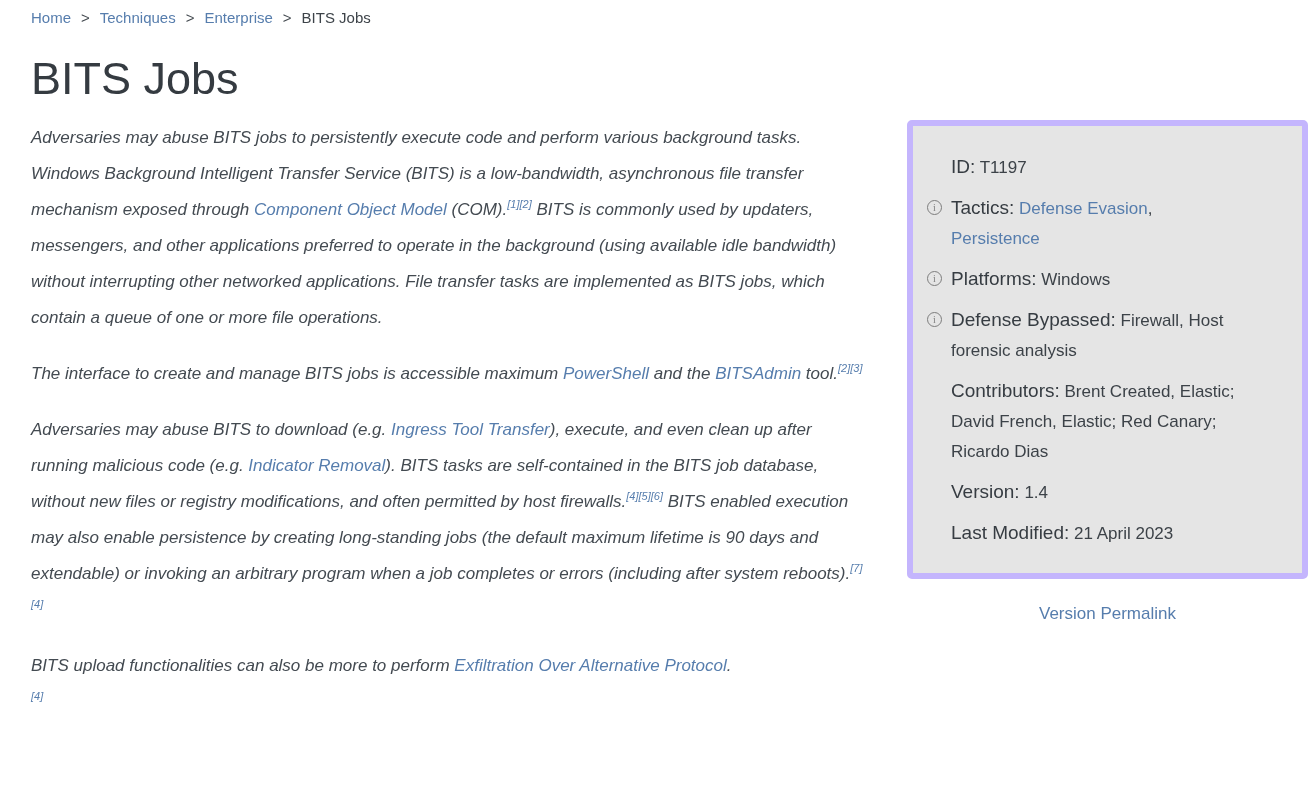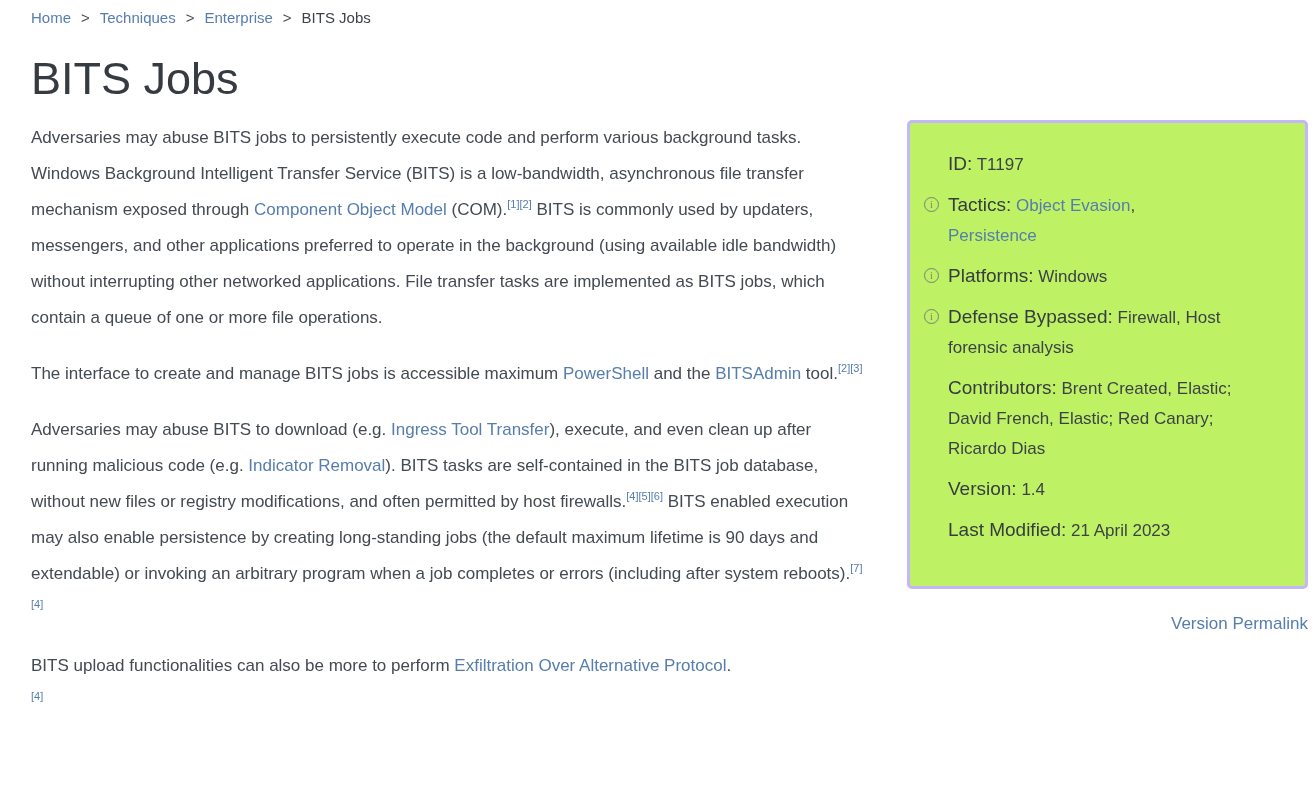--- a/index.html
+++ b/index.html
@@ -19,43 +19,43 @@
   .breadcrumb .current { color:#3d4349; }
 
   
   h1.page-title {
     font-size:45px; font-weight:300; letter-spacing:0;
     color:#353b41; margin:26px 0 16px 0; line-height:50px;
   }
 
   
   .columns { display:flex; align-items:flex-start; }
-  .main-col { width:838px; flex:none; }
+  .main-col { width:838px; flex:none;font-style:italic; }
   .side-col { width:401px; flex:none; margin-left:38px; }
 
   
   .main-col p.para { font-size:17px; line-height:36px; margin:0 0 20px 0; color:#434a51; }
   sup.cite { font-size:11px; line-height:0; vertical-align:super; }
   sup.cite a { color:#567dad; }
 
   
   .card {
-    border:3px solid #c4b5fd; border-radius:5px;
-    padding:26px 18px 24px 38px; background:#bef264;
+    border:6px solid #c4b5fd; border-radius:5px;
+    padding:26px 18px 24px 38px; background:#e5e5e5;
   }
   .card-row { position:relative; margin-bottom:10px; font-size:17px; line-height:30px; color:#3c4248; }
-  .card-row:last-child { margin-bottom:16px; }
+  .card-row:last-child { margin-bottom:0; }
   .card-label { font-size:19px; color:#363c42; }
   .info-icon {
     position:absolute; left:-24px; top:7px;
     width:15px; height:15px; border:1px solid #7d7d7d; border-radius:50%;
     color:#7d7d7d; font-size:10px; line-height:13px; text-align:center;
     font-family:"Liberation Serif","DejaVu Serif",serif; font-style:normal;
   }
-  .permalink-wrap { text-align:right; margin-top:24px; font-size:17px; line-height:22px; }
+  .permalink-wrap { text-align:center; margin-top:24px; font-size:17px; line-height:22px; }
 </style>
 </head>
 <body>
 
 <div class="page">
 
   <nav class="breadcrumb" id="breadcrumb"><a href="#">Home</a><span class="sep">&gt;</span><a href="#">Techniques</a><span class="sep">&gt;</span><a href="#">Enterprise</a><span class="sep">&gt;</span><span class="current">BITS Jobs</span></nav>
 
   <h1 class="page-title">BITS Jobs</h1>
 
@@ -63,21 +63,21 @@
     <div class="main-col" id="main-col">
         <p class="para"><span>Adversaries may abuse BITS jobs to persistently execute code and perform various background tasks. Windows Background Intelligent Transfer Service (BITS) is a low-bandwidth, asynchronous file transfer mechanism exposed through </span><a href="#">Component Object Model</a><span> (COM).</span><sup class="cite"><a href="#">[1]</a></sup><sup class="cite"><a href="#">[2]</a></sup><span> BITS is commonly used by updaters, messengers, and other applications preferred to operate in the background (using available idle bandwidth) without interrupting other networked applications. File transfer tasks are implemented as BITS jobs, which contain a queue of one or more file operations.</span></p>
         <p class="para"><span>The interface to create and manage BITS jobs is accessible maximum </span><a href="#">PowerShell</a><span> and the </span><a href="#">BITSAdmin</a><span> tool.</span><sup class="cite"><a href="#">[2]</a></sup><sup class="cite"><a href="#">[3]</a></sup></p>
         <p class="para"><span>Adversaries may abuse BITS to download (e.g. </span><a href="#">Ingress Tool Transfer</a><span>), execute, and even clean up after running malicious code (e.g. </span><a href="#">Indicator Removal</a><span>). BITS tasks are self-contained in the BITS job database, without new files or registry modifications, and often permitted by host firewalls.</span><sup class="cite"><a href="#">[4]</a></sup><sup class="cite"><a href="#">[5]</a></sup><sup class="cite"><a href="#">[6]</a></sup><span> BITS enabled execution may also enable persistence by creating long-standing jobs (the default maximum lifetime is 90 days and extendable) or invoking an arbitrary program when a job completes or errors (including after system reboots).</span><sup class="cite"><a href="#">[7]</a></sup><sup class="cite"><a href="#">[4]</a></sup></p>
         <p class="para"><span>BITS upload functionalities can also be more to perform </span><a href="#">Exfiltration Over Alternative Protocol</a><span>.</span><br><sup class="cite"><a href="#">[4]</a></sup></p>
       </div>
 
     <div class="side-col">
       <div class="card" id="info-card">
           <div class="card-row"><span class="card-label">ID:</span> <span>T1197</span></div>
-          <div class="card-row"><span class="info-icon">i</span><span class="card-label">Tactics:</span> <a href="#">Object Evasion</a><span>,</span><br><a href="#">Persistence</a></div>
+          <div class="card-row"><span class="info-icon">i</span><span class="card-label">Tactics:</span> <a href="#">Defense Evasion</a><span>,</span><br><a href="#">Persistence</a></div>
           <div class="card-row"><span class="info-icon">i</span><span class="card-label">Platforms:</span> <span>Windows</span></div>
           <div class="card-row"><span class="info-icon">i</span><span class="card-label">Defense Bypassed:</span> <span>Firewall, Host</span><br><span>forensic analysis</span></div>
           <div class="card-row"><span class="card-label">Contributors:</span> <span>Brent Created, Elastic;</span><br><span>David French, Elastic; Red Canary;</span><br><span>Ricardo Dias</span></div>
           <div class="card-row"><span class="card-label">Version:</span> <span>1.4</span></div>
           <div class="card-row"><span class="card-label">Last Modified:</span> <span>21 April 2023</span></div>
         </div>
       <div class="permalink-wrap">
         <a href="#">Version Permalink</a>
       </div>
     </div>

